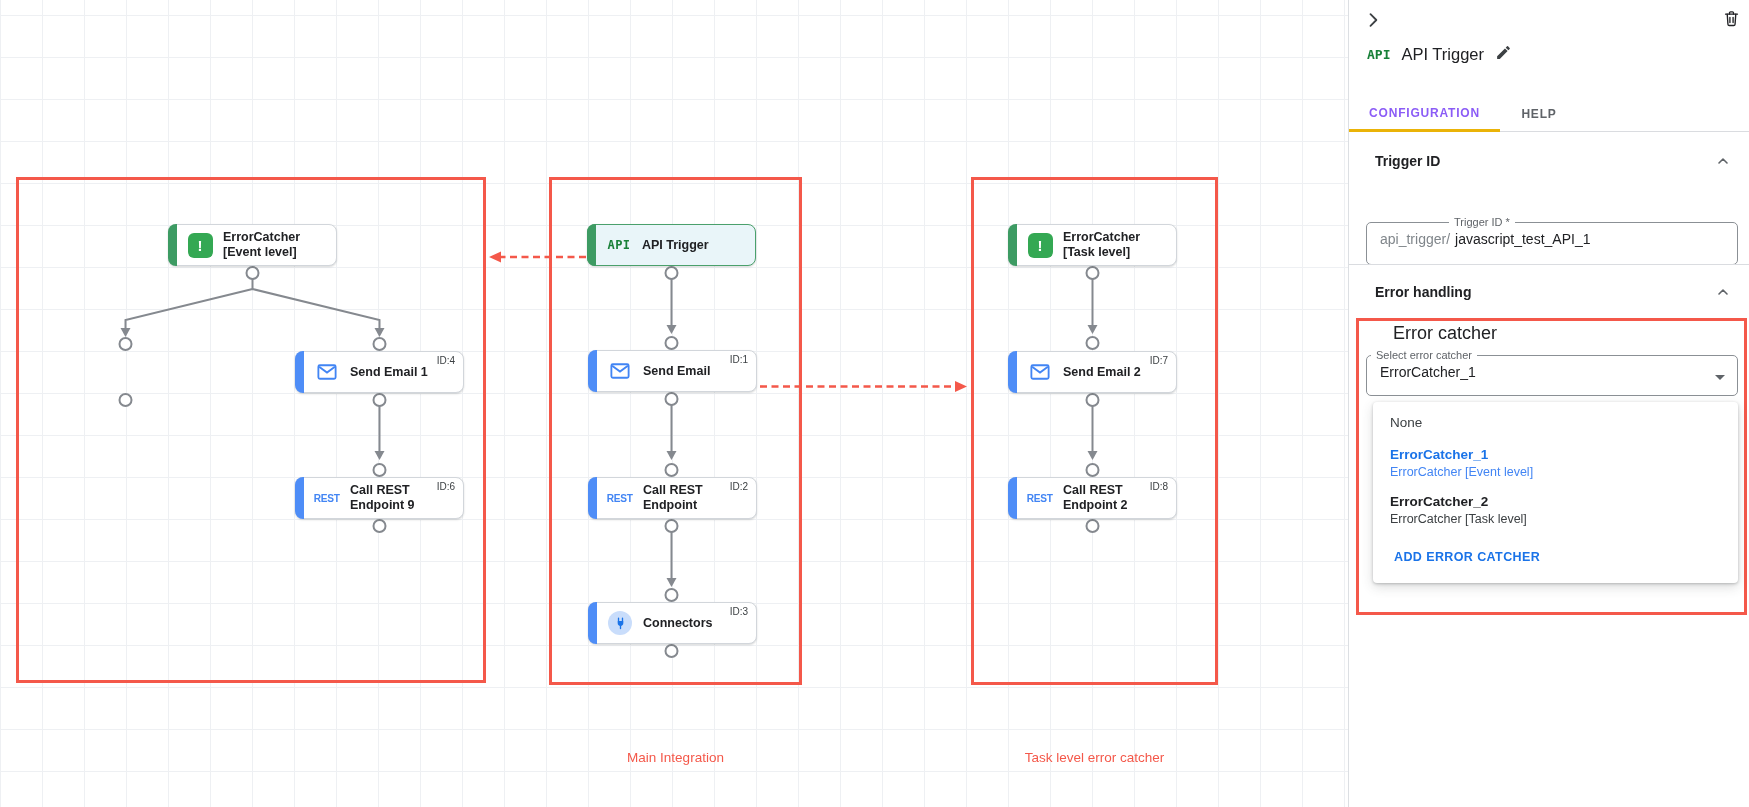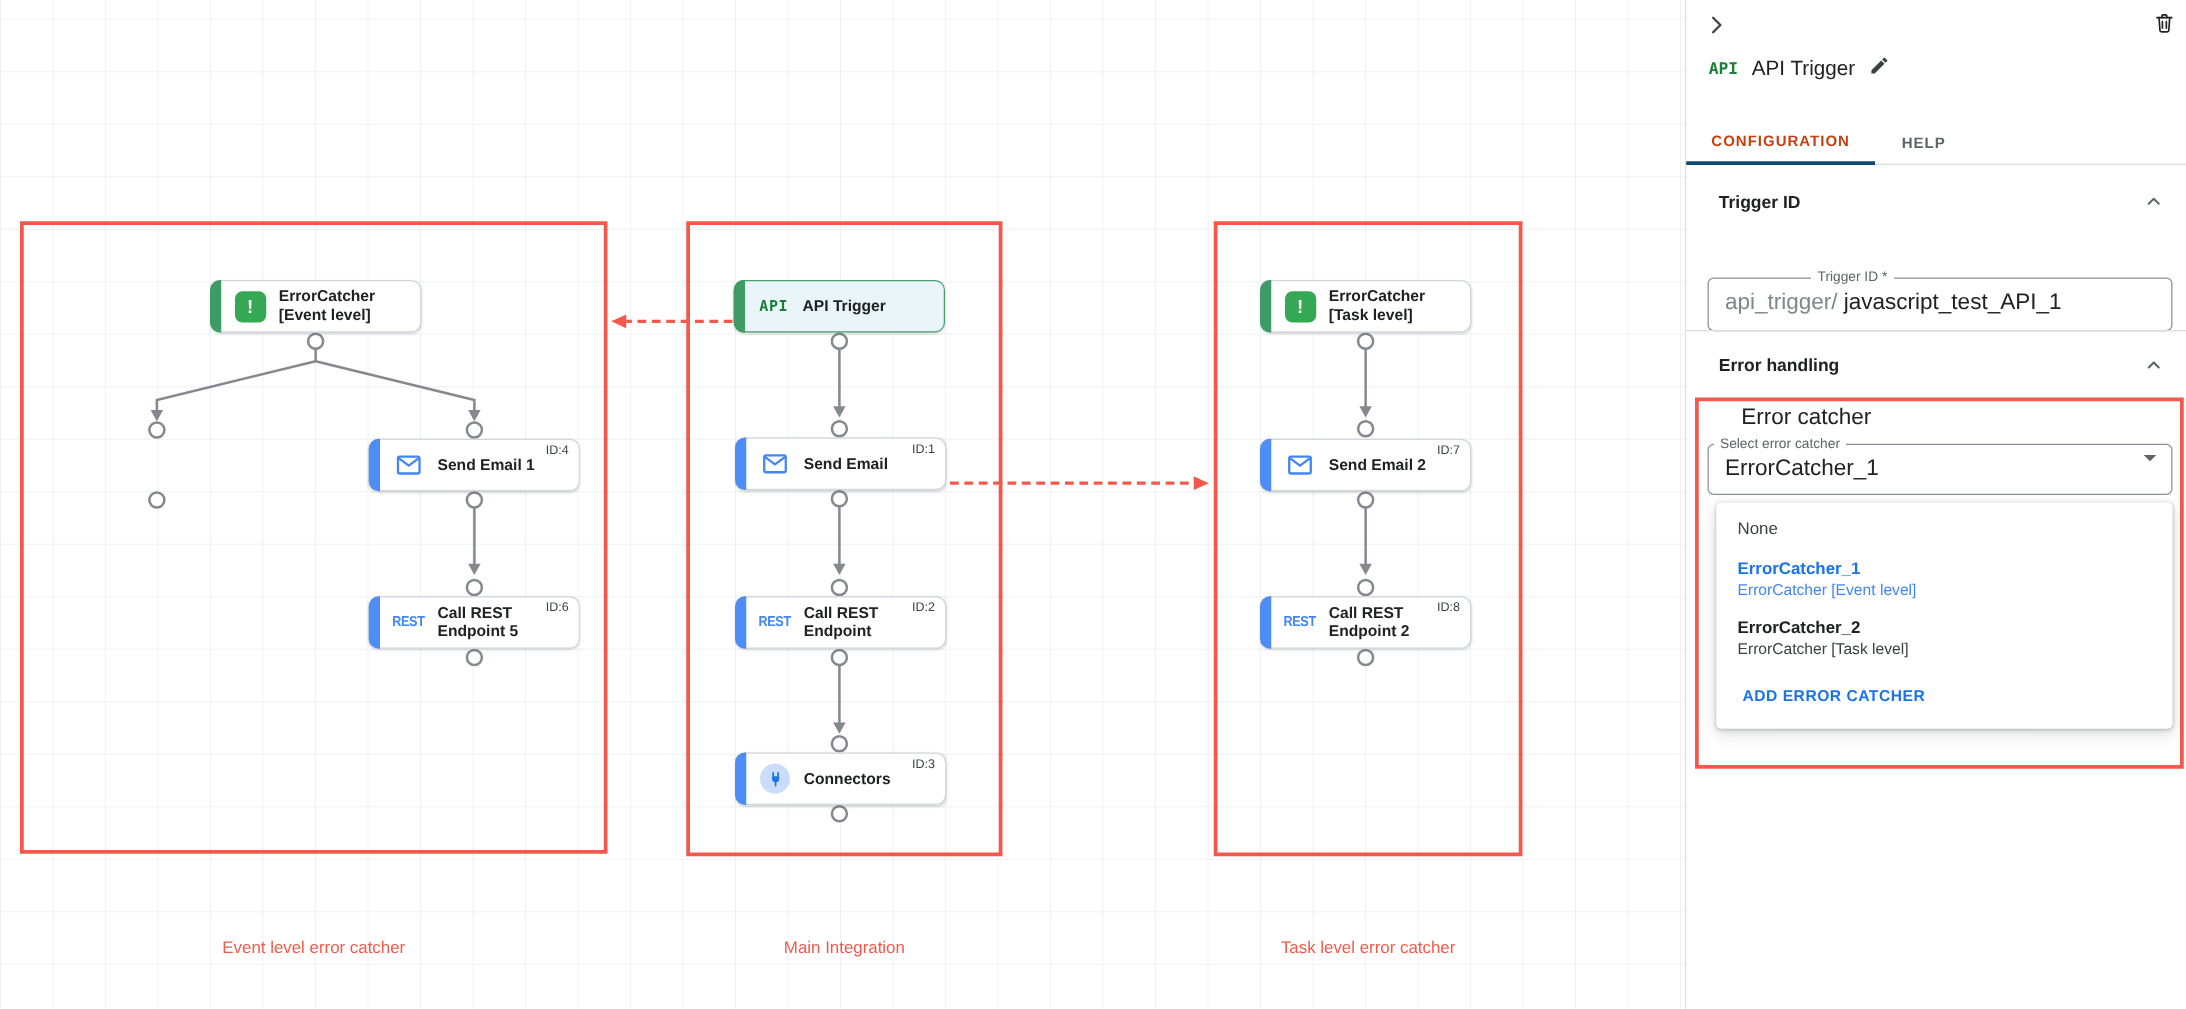--- a/index.html
+++ b/index.html
@@ -38,29 +38,29 @@
   .panel{position:absolute;left:1348px;top:0;width:401px;height:807px;background:#fff;
     border-left:1px solid #dcdfe3;box-sizing:border-box;}
   .icon-btn{position:absolute;cursor:pointer;}
   .p-title-row{position:absolute;left:18px;top:44px;display:flex;align-items:center;gap:11px;}
   .p-title-row h1{margin:0;font-size:16.5px;font-weight:400;color:#202124;}
   .p-api-logo{font-family:"DejaVu Sans Mono",monospace;font-weight:700;font-size:13px;color:#188038;}
   .tabs{position:absolute;left:0;top:96px;width:100%;height:36px;border-bottom:1px solid #dadce0;
     display:flex;box-sizing:border-box;}
   .tab{height:36px;display:flex;align-items:center;justify-content:center;font-size:12px;
     letter-spacing:.8px;font-weight:600;color:#5f6368;box-sizing:border-box;}
-  .tab-active{color:#c2410c;border-bottom:3px solid #0c4a6e;}
+  .tab-active{color:#8b5cf6;border-bottom:3px solid #eab308;}
   .sec-head{position:absolute;left:26px;font-size:14px;font-weight:600;color:#202124;}
   .sec-chevron{position:absolute;left:366px;}
   .divider{position:absolute;left:0;width:100%;height:1px;background:#dadce0;}
 
   fieldset.ofield{position:absolute;margin:0;padding:0;border:1px solid #8b9095;border-radius:5px;
     box-sizing:border-box;background:#fff;}
   fieldset.ofield legend{font-size:11px;color:#5f6368;padding:0 5px;line-height:1;}
-  .field-row{display:flex;align-items:flex-start;padding:3px 12px 8px 13px;font-size:18px;}
+  .field-row{display:flex;align-items:flex-end;padding:3px 12px 8px 13px;font-size:14px;}
   .prefix{color:#80868b;margin-right:5px;}
   .fval{color:#202124;}
   .caret{margin-left:auto;width:0;height:0;border-left:5px solid transparent;
     border-right:5px solid transparent;border-top:5.5px solid #5f6368;}
 
   .panel-redbox{position:absolute;left:7px;top:318px;width:391px;height:297px;
     border:3px solid #f4584a;box-sizing:border-box;pointer-events:none;}
   .ec-label{position:absolute;left:18px;top:323px;font-size:18px;font-weight:500;color:#202124;margin-left:26px;}
   .dropdown{position:absolute;left:24px;top:402px;width:365px;height:181px;background:#fff;
     border-radius:4px;box-shadow:0 1px 3px rgba(60,64,67,.3),0 4px 12px rgba(60,64,67,.18);}
@@ -160,21 +160,21 @@
       </span>
       <span class="nlabel"><span>Send Email 1</span></span>
       <span class="nbadge">ID:4</span>
     </div>
 
     <div class="node" style="left:295px;top:477px">
       <span class="bar bar-blue"></span>
       <span class="nicon">
           <span class="rest-logo">REST</span>
         </span>
-      <span class="nlabel"><span>Call REST</span><br><span>Endpoint 5</span></span>
+      <span class="nlabel"><span>Call REST</span><br><span>Endpoint 9</span></span>
       <span class="nbadge">ID:6</span>
     </div>
 
     <div class="node node-trigger" style="left:587px;top:224px">
       <span class="bar bar-green"></span>
       <span class="nicon">
           <span class="api-logo">API</span>
         </span>
       <span class="nlabel"><span>API Trigger</span></span>
     </div>
@@ -237,21 +237,20 @@
 
     <div class="node" style="left:1008px;top:477px">
       <span class="bar bar-blue"></span>
       <span class="nicon">
           <span class="rest-logo">REST</span>
         </span>
       <span class="nlabel"><span>Call REST</span><br><span>Endpoint 2</span></span>
       <span class="nbadge">ID:8</span>
     </div>
 
-    <div class="group-label" style="left:16px;width:470px">Event level error catcher</div>
     <div class="group-label" style="left:549px;width:253px">Main Integration</div>
     <div class="group-label" style="left:971px;width:247px">Task level error catcher</div>
   </div>
 
   <aside class="panel">
 
     <span class="icon-btn" style="left:14px;top:10px">
       <svg width="20" height="20" viewBox="0 0 24 24" fill="none" stroke="#3c4043" stroke-width="2.2" stroke-linecap="round" stroke-linejoin="round">
           <polyline points="9 5 16 12 9 19"></polyline>
         </svg>

